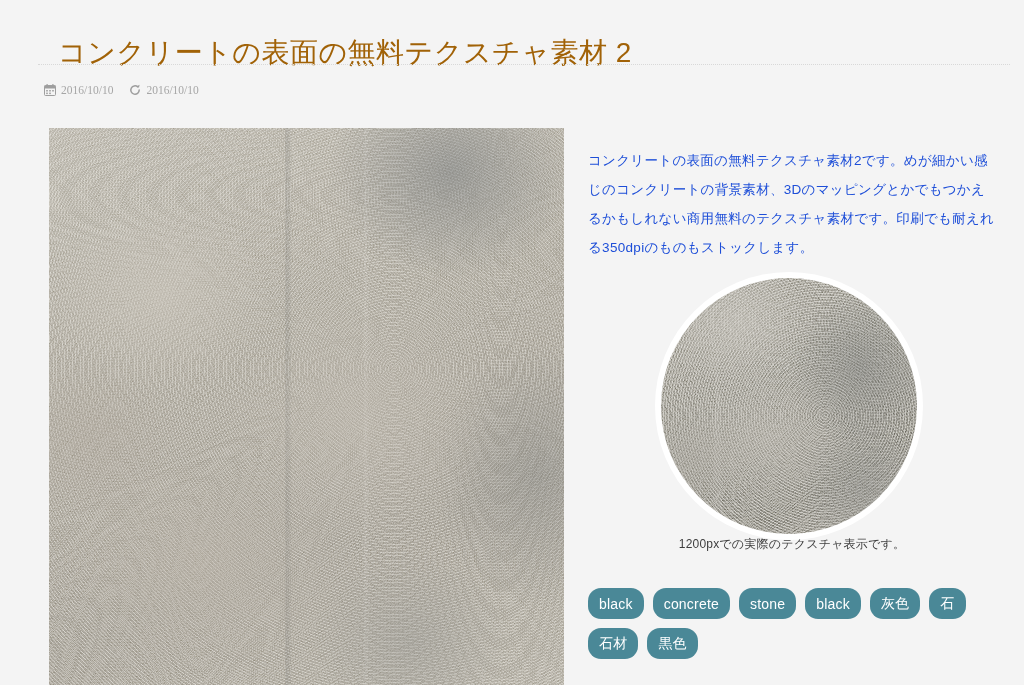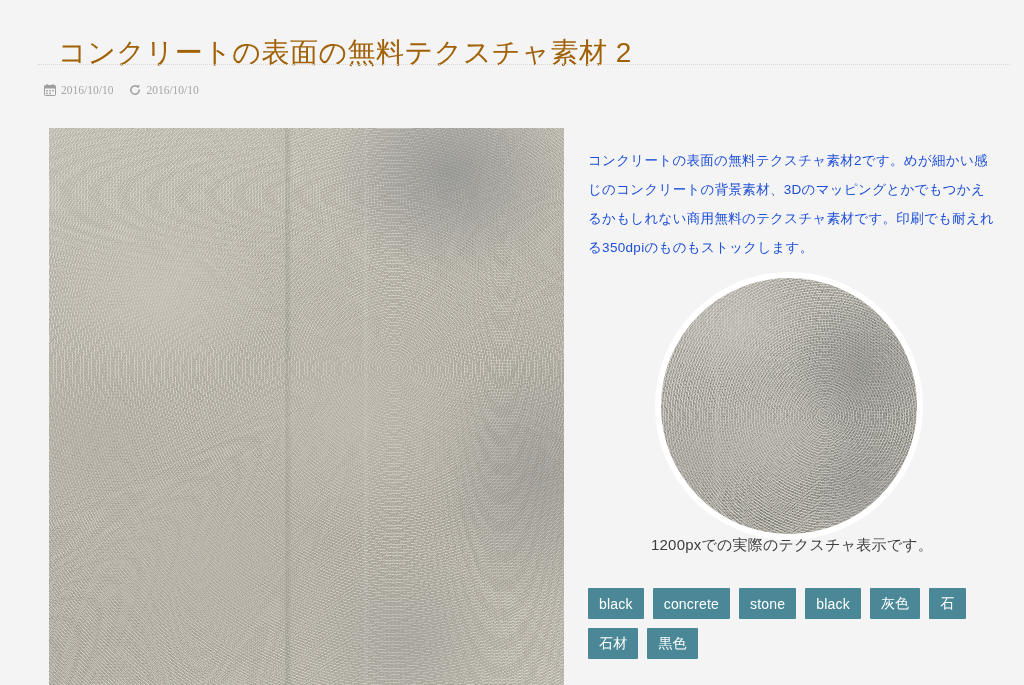--- a/index.html
+++ b/index.html
@@ -166,21 +166,21 @@
                            overlay, overlay, overlay, overlay,
                            overlay, overlay, normal;
   }
 
   .circle-caption {
     position: absolute;
     left: 588px;
     top: 536px;
     width: 408px;
     text-align: center;
-    font-size: 15px;
+    font-size: 12px;
     color: #3e3e3e;
     letter-spacing: 0.2px;
   }
 
   
   .tag-list {
     position: absolute;
     left: 588px;
     top: 588px;
     width: 420px;
@@ -191,21 +191,21 @@
   }
   .tag {
     display: inline-flex;
     align-items: center;
     justify-content: center;
     height: 31px;
     padding: 0 11px;
     background: #4a8897;
     color: #ffffff;
     font-size: 14px;
-    border-radius: 1px;
+    border-radius: 13px;
     white-space: nowrap;
     box-sizing: border-box;
     letter-spacing: 0.2px;
     cursor: pointer;
   }
 </style>
 </head>
 <body>
 
 <div class="page">

